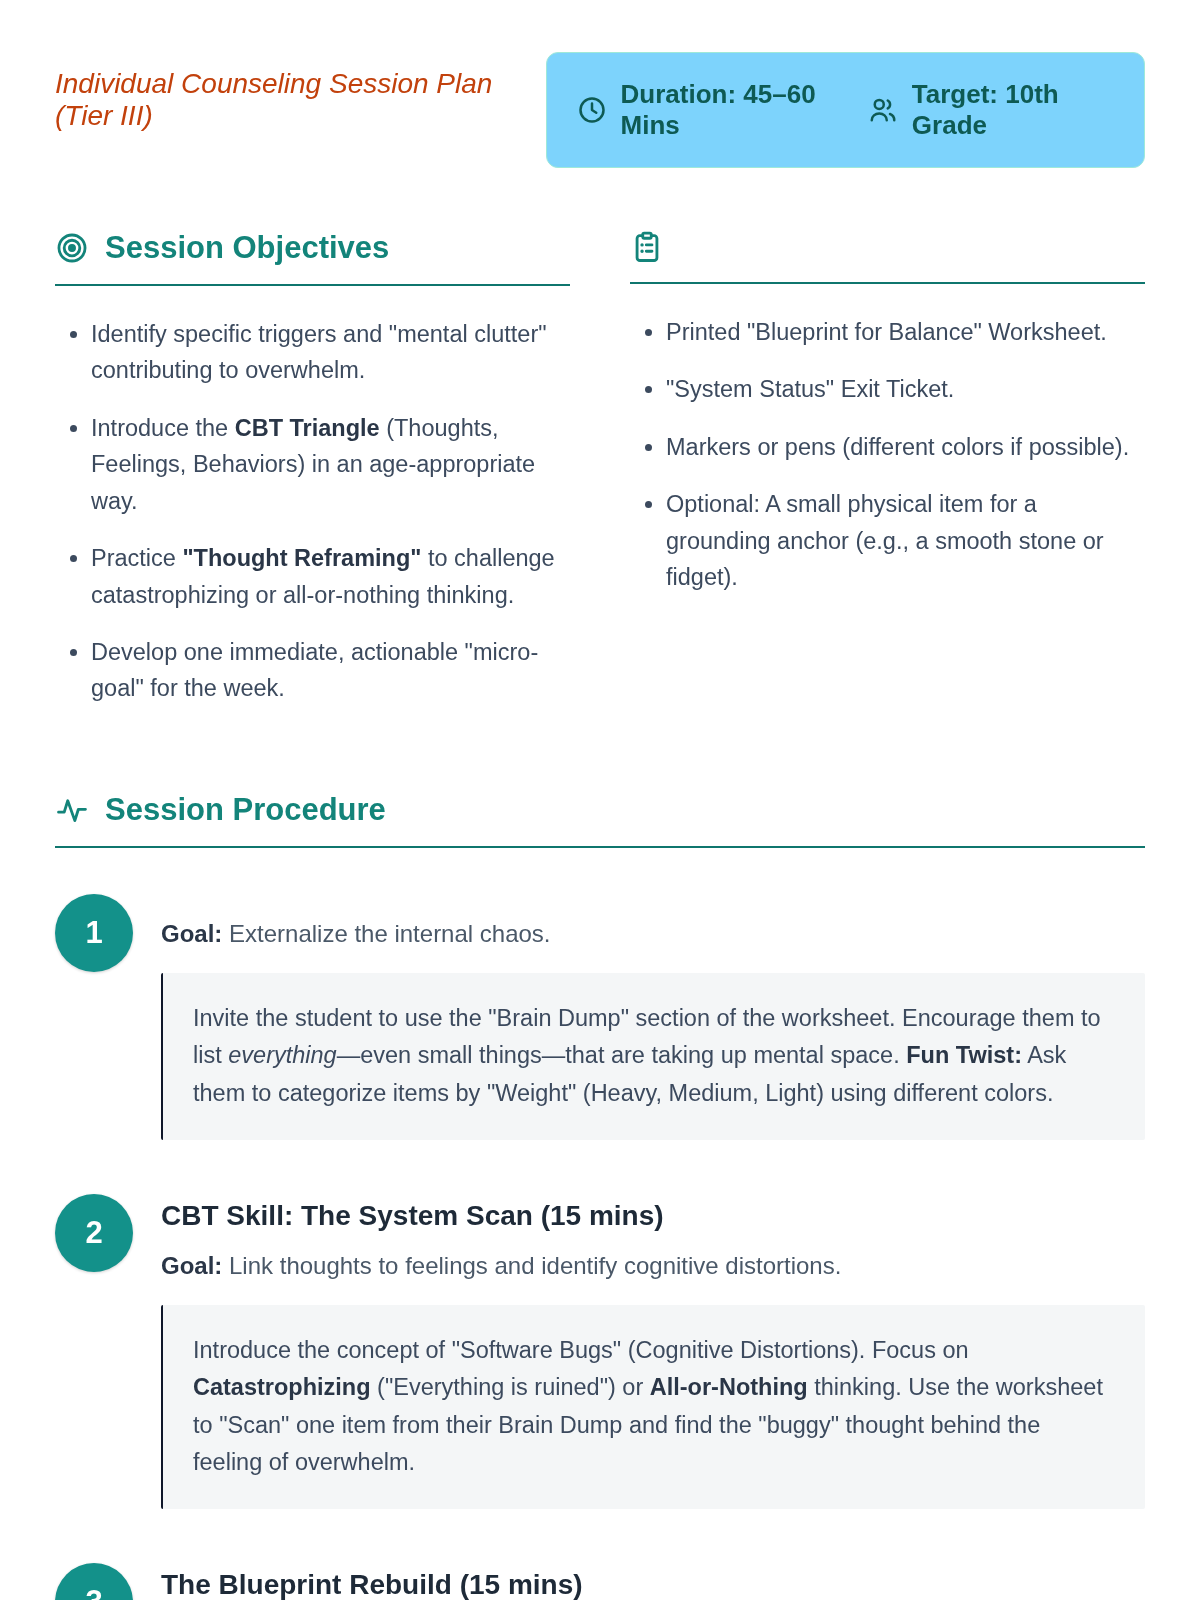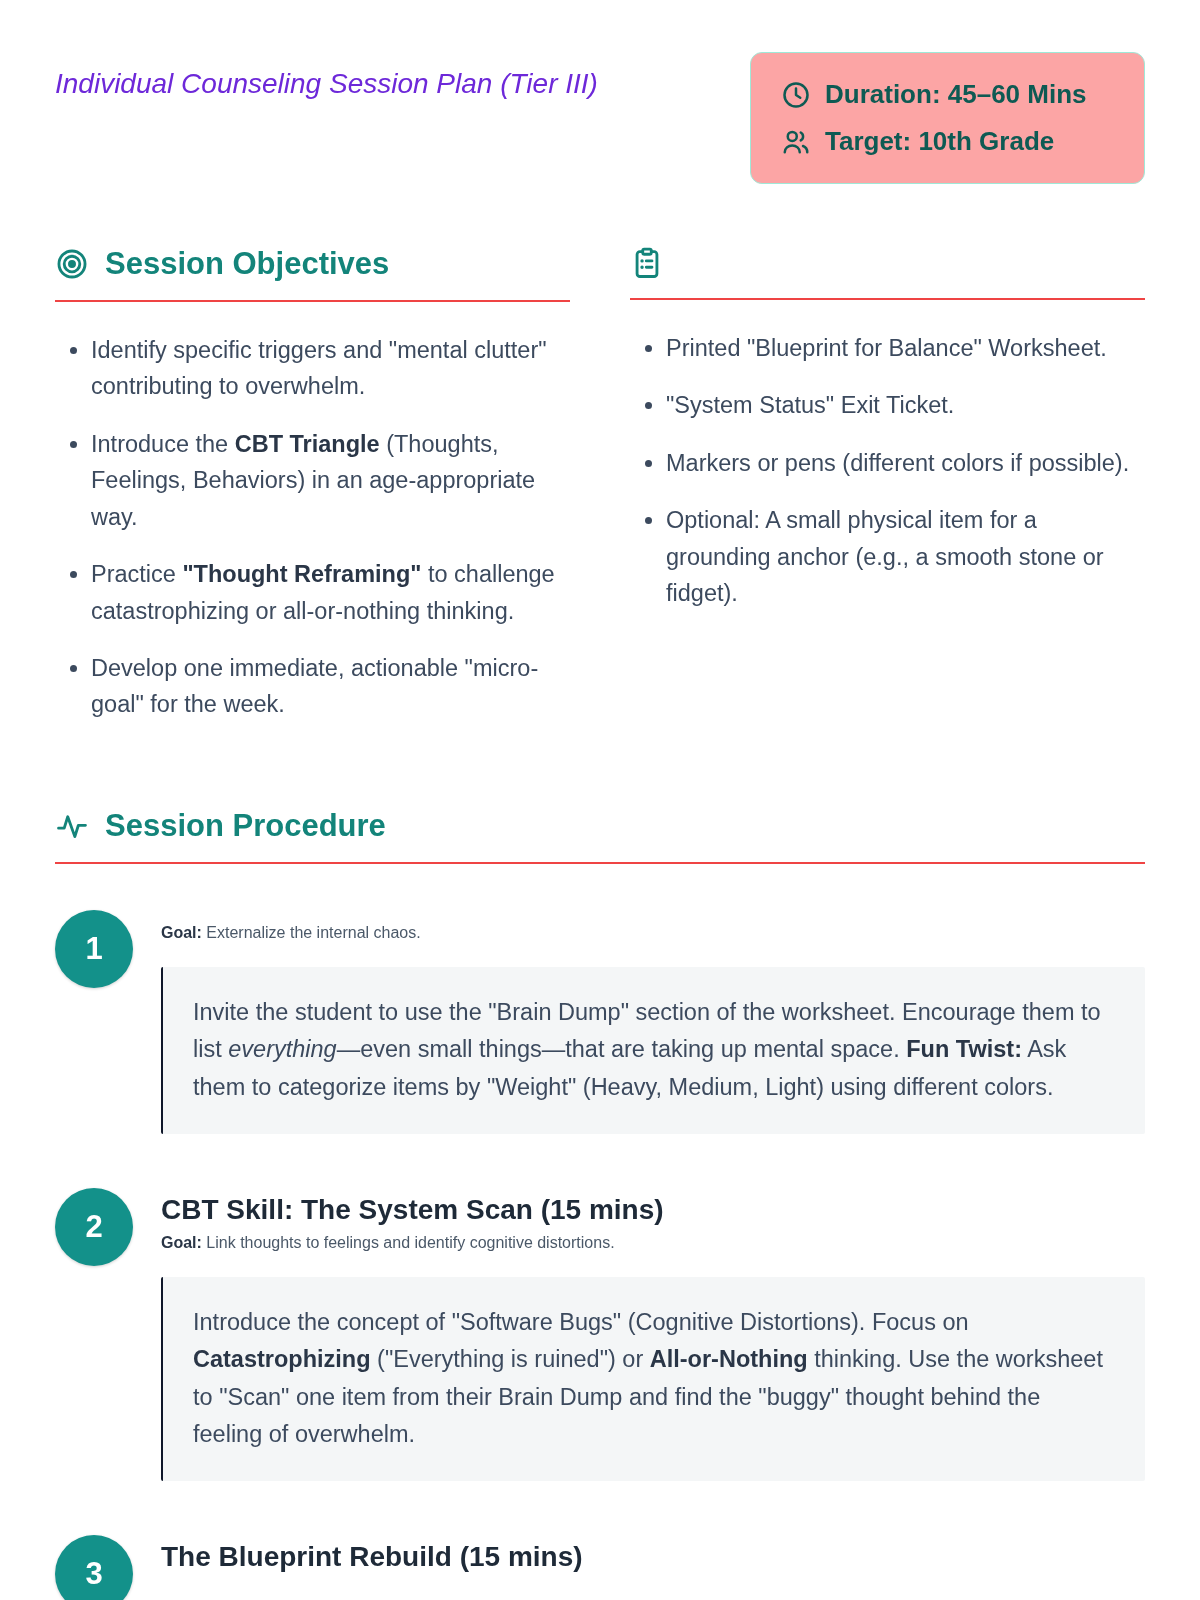--- a/index.html
+++ b/index.html
@@ -11,40 +11,40 @@
   }
   .page { padding: 52px 55px 0 55px; }
 
   
   .header { display: flex; justify-content: space-between; align-items: flex-start; }
   .page-title {
     font-size: 54px; font-weight: 800; color: #1c7a6f; letter-spacing: 0.5px;
     line-height: 1.05;
   }
   .subtitle {
-    margin-top: 16px; font-size: 28px; font-style: italic; color: #6d28d9;
+    margin-top: 16px; font-size: 28px; font-style: italic; color: #c2410c;
   }
   .meta-box {
-    background: #fca5a5; border: 1.5px solid #9fe9d8; border-radius: 12px;
-    padding: 26px 30px; display: flex; flex-direction: column; gap: 16px;
+    background: #7dd3fc; border: 1.5px solid #9fe9d8; border-radius: 12px;
+    padding: 26px 30px; display: flex; flex-direction: row; gap: 16px;
     min-width: 395px;
   }
   .meta-row { display: flex; align-items: center; gap: 14px; }
   .meta-row .icon { width: 30px; height: 30px; color: #0e5a53; flex: 0 0 auto; }
   .meta-row .icon svg { width: 100%; height: 100%; display: block; }
   .meta-text { font-size: 26px; font-weight: 700; color: #0e5a53; }
 
   
   .columns {
     margin-top: 62px; display: grid; grid-template-columns: 1fr 1fr; column-gap: 60px;
   }
   .section-heading {
     display: flex; align-items: center; gap: 16px;
     font-size: 31px; font-weight: 800; color: #13847a;
-    border-bottom: 2px solid #ef4444; padding-bottom: 18px;
+    border-bottom: 2px solid #0f766e; padding-bottom: 18px;
   }
   .section-heading .icon { width: 34px; height: 34px; color: #13847a; flex: 0 0 auto; }
   .section-heading .icon svg { width: 100%; height: 100%; display: block; }
 
   ul.plain-list { margin-top: 30px; padding-left: 36px; }
   ul.plain-list li {
     font-size: 23.5px; line-height: 1.55; margin-bottom: 21px; color: #3c4a5e;
   }
   ul.plain-list li b { color: #2a3647; }
 
@@ -53,21 +53,21 @@
   .steps { margin-top: 46px; }
   .step { display: flex; align-items: flex-start; margin-bottom: 54px; }
   .step-num {
     width: 78px; height: 78px; border-radius: 50%; background: #13918a;
     color: #ffffff; font-size: 31px; font-weight: 700;
     display: flex; align-items: center; justify-content: center;
     flex: 0 0 auto; margin-right: 28px; box-shadow: 0 1px 3px rgba(0,0,0,0.18);
   }
   .step-body { flex: 1 1 auto; padding-top: 6px; }
   .step-title { font-size: 28px; font-weight: 800; color: #1e2a38; }
-  .step-goal { margin-top: 8px; font-size: 16px; color: #4a5868; }
+  .step-goal { margin-top: 20px; font-size: 24px; color: #4a5868; }
   .step-goal b { color: #2a3647; }
   .step-note {
     margin-top: 25px; background: #f4f6f7; border-left: 2px solid #0f172a;
     padding: 27px 30px; font-size: 23.5px; line-height: 1.6; color: #3c4a5e;
     border-radius: 2px;
   }
   .step-note b { color: #2a3647; }
 </style>
 </head>
 <body>

